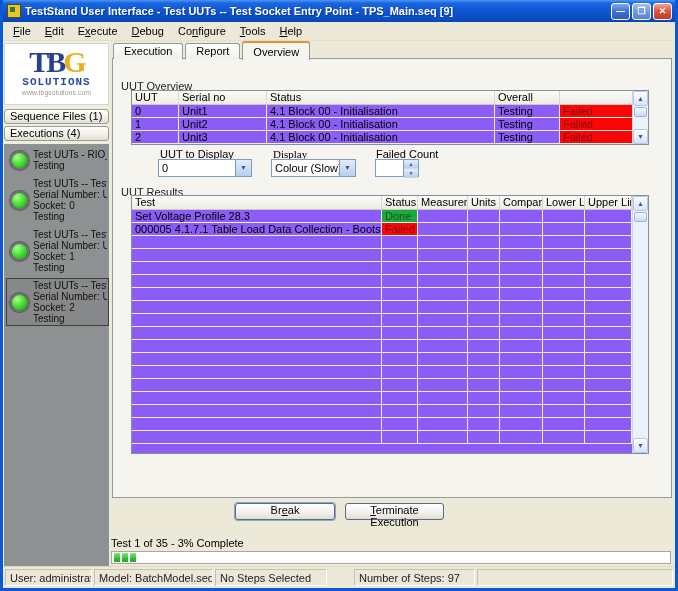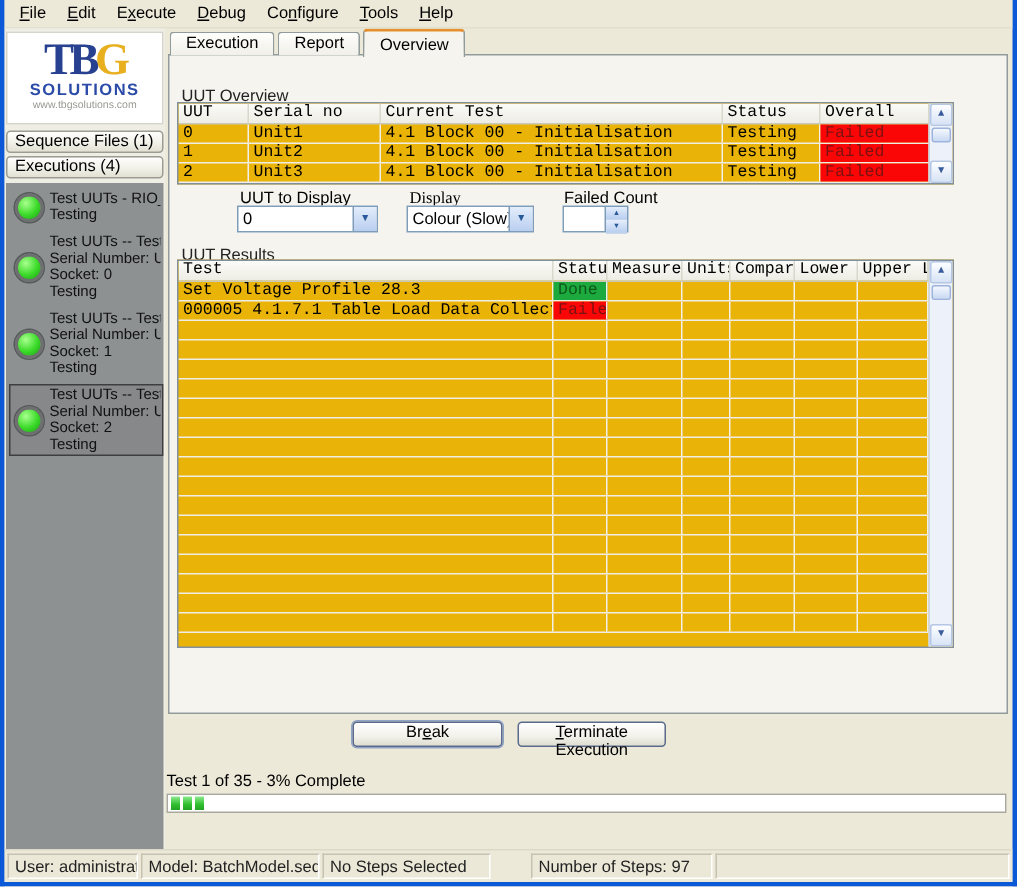--- a/index.html
+++ b/index.html
@@ -33,21 +33,21 @@
 
   
   .bodyrow { flex:1; display:flex; min-height:0; }
 
   
   .sidebar { width:107px; flex:0 0 107px; background:#EFEEE5; display:flex; flex-direction:column; padding:2px 1px 0 1px; }
   .logo-box { background:#fff; border:1px solid #D6D4C8; height:62px; text-align:center; padding-top:3px; margin-bottom:3px; }
   .logo-tbg { font-family:"Liberation Serif", serif; font-weight:bold; font-size:30px; line-height:29px;
     letter-spacing:-3px; color:#27408F; }
   .logo-tbg .gold { color:#E8AF1E; }
-  .logo-solutions { font-weight:bold; font-size:11px; letter-spacing:1px; color:#2B4BA8; line-height:12px; }
+  .logo-solutions { font-weight:bold; font-size:11px; letter-spacing:1px; color:#2B4BA8; line-height:12px;font-family:Liberation Mono, monospace; }
   .logo-url { font-size:7px; color:#9A9A93; line-height:9px; }
   .side-btn { height:15px; margin:1px 0; border:1px solid #9D9C92; border-radius:3px;
     background:linear-gradient(180deg,#FEFEFC 0%,#F2F1E9 55%,#E2E0D2 100%);
     font-size:11px; line-height:13px; padding-left:5px; cursor:default; }
   .exec-list { flex:1; background:#8E9192; margin-top:2px; padding:3px 0 0 2px; overflow:hidden; }
   .exec-item { display:flex; align-items:center; margin-bottom:3px; padding:1px; border:1px solid transparent; }
   .exec-item.selected { border:1px solid #3E3E3E; background:#868889; }
   .led { width:19px; height:19px; flex:0 0 19px; border-radius:50%; margin:0 4px 0 2px;
     background:radial-gradient(circle at 35% 30%, #A8FF8E 0%, #3ADA28 55%, #1E9E17 100%);
     border:2px solid #6E7070; box-shadow:0 0 0 1px #55595A; }
@@ -61,21 +61,21 @@
     border:1px solid #919B9C; border-bottom:none; border-radius:3px 3px 0 0;
     background:linear-gradient(180deg,#FEFEFC 0%,#F0EFE8 100%); }
   .tab.active { height:19px; line-height:18px; background:#F5F4EE; border-top:2px solid #E5902E; margin-bottom:-1px; }
   .tabpage { position:absolute; left:2px; top:17px; width:560px; height:440px;
     border:1px solid #919B9C; background:#F5F4EE; }
 
   .grp-label { position:absolute; font-size:11px; color:#222; }
   .lbl-uut-overview { left:8px; top:21px; }
   .lbl-uut-results { left:8px; top:127px; }
 
-  .datatable { position:absolute; left:5px; width:518px; border:1px solid #828F9C; background:#eab308; display:flex;font-family:Liberation Mono, monospace; }
+  .datatable { position:absolute; left:18px; width:518px; border:1px solid #828F9C; background:#8b5cf6; display:flex; }
   .tbl-overview { top:31px; height:55px; }
   .tbl-results { top:136px; height:259px; }
   .tbl-cols { flex:1; display:flex; flex-direction:column; overflow:hidden; }
   .trow { display:grid; }
   .ov-grid { grid-template-columns:47px 88px 228px 65px 74px; }
   .rs-grid { grid-template-columns:250px 36px 50px 32px 43px 42px 1fr; }
   .thead { height:14px; background:linear-gradient(180deg,#FBFBF8 0%,#EDECE4 100%); border-bottom:1px solid #C9C9BB; flex:0 0 14px; }
   .thead .tc { border-right:1px solid #D8D8CD; font-size:11px; line-height:13px; }
   .trow.body { height:13px; flex:0 0 13px; border-bottom:1px solid #EFEEE6; }
   .tc { padding:0 3px; white-space:nowrap; overflow:hidden; font-size:11px; line-height:12px; }
@@ -128,20 +128,29 @@
   .status-cell { height:17px; line-height:15px; padding:1px 4px; font-size:11px; color:#222;
     border:1px solid #C5C2B1; border-right-color:#FFFFFF; border-bottom-color:#FFFFFF; background:#EBE8D7;
     white-space:nowrap; overflow:hidden; }
   .sc1{width:87px;} .sc2{width:119px;} .sc3{width:112px;} .sc4{width:121px;margin-left:25px;} .scfill{flex:1;}
 </style>
 </head>
 <body>
 
 <div class="window">
 
+  <div class="titlebar">
+    <span class="title-icon"></span>
+    <span class="title-text">TestStand User Interface - Test UUTs -- Test Socket Entry Point - TPS_Main.seq [9]</span>
+    <div class="win-btns">
+      <div class="win-btn">—</div>
+      <div class="win-btn max">❐</div>
+      <div class="win-btn close">✕</div>
+    </div>
+  </div>
 
   <div class="menubar" id="menubar">
       <div class="menu-item"><u>F</u><span>i</span><span>l</span><span>e</span></div>
       <div class="menu-item"><u>E</u><span>d</span><span>i</span><span>t</span></div>
       <div class="menu-item"><span>E</span><u>x</u><span>e</span><span>c</span><span>u</span><span>t</span><span>e</span></div>
       <div class="menu-item"><u>D</u><span>e</span><span>b</span><span>u</span><span>g</span></div>
       <div class="menu-item"><span>C</span><span>o</span><u>n</u><span>f</span><span>i</span><span>g</span><span>u</span><span>r</span><span>e</span></div>
       <div class="menu-item"><u>T</u><span>o</span><span>o</span><span>l</span><span>s</span></div>
       <div class="menu-item"><u>H</u><span>e</span><span>l</span><span>p</span></div>
     </div>
@@ -203,21 +212,20 @@
 
       <div class="tabpage">
 
         <div class="grp-label lbl-uut-overview">UUT Overview</div>
 
         <div class="datatable tbl-overview">
           <div class="tbl-cols">
             <div class="trow ov-grid thead">
               <div class="tc">UUT</div>
               <div class="tc">Serial no</div>
-              <div class="tc">Current Test</div>
               <div class="tc">Status</div>
               <div class="tc">Overall</div>
             </div>
             <div class="trow ov-grid body">
               <div class="tc">0</div>
               <div class="tc">Unit1</div>
               <div class="tc">4.1 Block 00 - Initialisation</div>
               <div class="tc">Testing</div>
               <div class="tc st-failed">Failed</div>
             </div>

